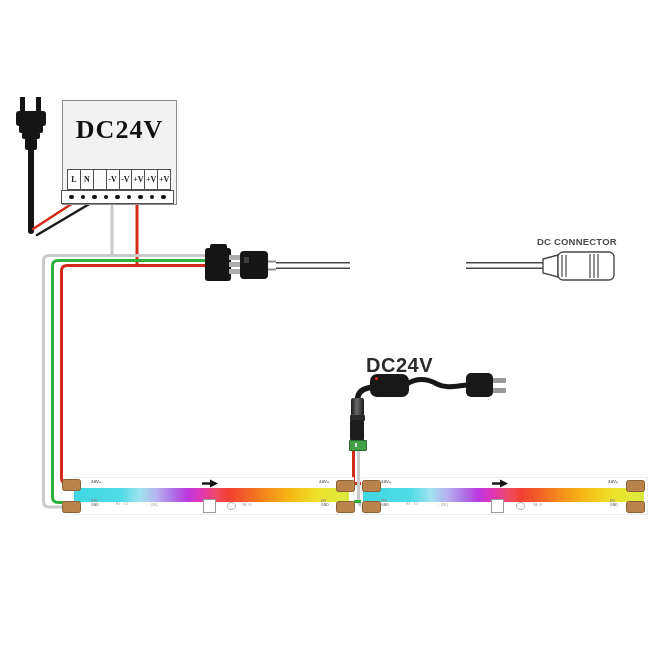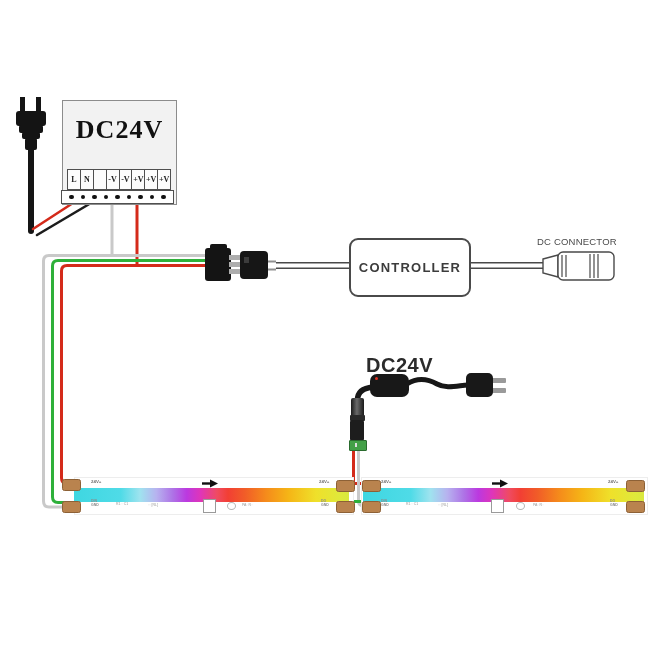--- a/index.html
+++ b/index.html
@@ -19,21 +19,21 @@
   .cell:first-child{margin-left:0;}
   .dotstrip{left:61px;top:190px;width:111px;height:12px;background:#fff;border:1px solid #4f4f4f;
             display:flex;align-items:center;justify-content:space-evenly;z-index:3;}
   .dot{width:4.5px;height:4.5px;border-radius:50%;background:#111;}
   
   .blk{background:#141414;}
   
   .controller{left:349px;top:238px;width:118px;height:55px;background:#fff;border:2px solid #4a4a4a;
               border-radius:9px;display:flex;align-items:center;justify-content:center;z-index:3;}
   .controller span{font-size:13px;font-weight:600;letter-spacing:1.2px;color:#3c3c3c;}
-  .dcc-label{left:537px;top:236px;font-size:9.5px;font-weight:normal;color:#4a4a4a;letter-spacing:0.2px;z-index:3;}
+  .dcc-label{left:537px;top:236px;font-size:9.5px;font-weight:bold;color:#4a4a4a;letter-spacing:0.2px;z-index:3;}
   
   .ad-label{left:366px;top:354px;font-size:20px;font-weight:700;color:#2b2b2b;letter-spacing:0.5px;z-index:3;}
   
   .band{background:#fff;border:1px solid #ededed;z-index:2;}
   .grad{height:14px;z-index:2;background:linear-gradient(90deg,#3ed7e1 0%,#4fdbe7 17%,#9fe3ef 24%,
         #b7b2ef 30%,#ae72e6 36%,#bb39e0 41%,#df35b9 46%,#ef4b62 52%,#f23f34 56%,#f15c28 62%,
         #f58c1b 70%,#f5b516 78%,#efe02a 88%,#dfe93b 97%,#d9e83e 100%);}
   .pad{width:17px;height:10px;border-radius:2.5px;background:var(--pad-copper,#b9834e);
        border:1px solid #8d6136;z-index:3;}
   .tiny{font-size:8px;font-weight:700;color:#6f6f6f;transform:scale(0.55);transform-origin:0 0;
@@ -122,23 +122,20 @@
 
   <div class="abs blk" style="left:210px;top:244px;width:17px;height:8px;border-radius:2px;z-index:2;"></div>
   <div class="abs blk" style="left:205px;top:248px;width:26px;height:33px;border-radius:3px;z-index:2;"></div>
   <div class="abs" style="left:229px;top:255px;width:12px;height:4.5px;background:#adadad;z-index:2;"></div>
   <div class="abs" style="left:229px;top:262px;width:12px;height:4.5px;background:#adadad;z-index:2;"></div>
   <div class="abs" style="left:229px;top:269px;width:12px;height:4.5px;background:#adadad;z-index:2;"></div>
   <div class="abs" style="left:240px;top:251px;width:28px;height:28px;background:#161616;border-radius:4px;z-index:2;">
     <div class="abs" style="left:4px;top:6px;width:5px;height:6px;background:#3c3c3c;"></div>
   </div>
 
-  <div class="abs controller">
-    <span>CONTROLLER</span>
-  </div>
 
   <div class="abs dcc-label">DC CONNECTOR</div>
   <svg class="abs" style="left:541px;top:250px;z-index:2;" width="78" height="32">
     <polygon points="2,9 17,5 17,27 2,23" fill="#fff" stroke="#4a4a4a" stroke-width="1.4"></polygon>
     <rect x="17" y="2" width="56" height="28" rx="5" fill="#fff" stroke="#4a4a4a" stroke-width="1.4"></rect>
     <path d="M21,5 V27 M25,5 V27 M49,4 V28 M53,4 V28 M57,4 V28" stroke="#4a4a4a" stroke-width="1.2" fill="none"></path>
   </svg>
 
   <div class="abs ad-label">DC24V</div>
   <div class="abs" style="left:370px;top:374px;width:39px;height:23px;background:#181818;border-radius:7px;z-index:3;">

